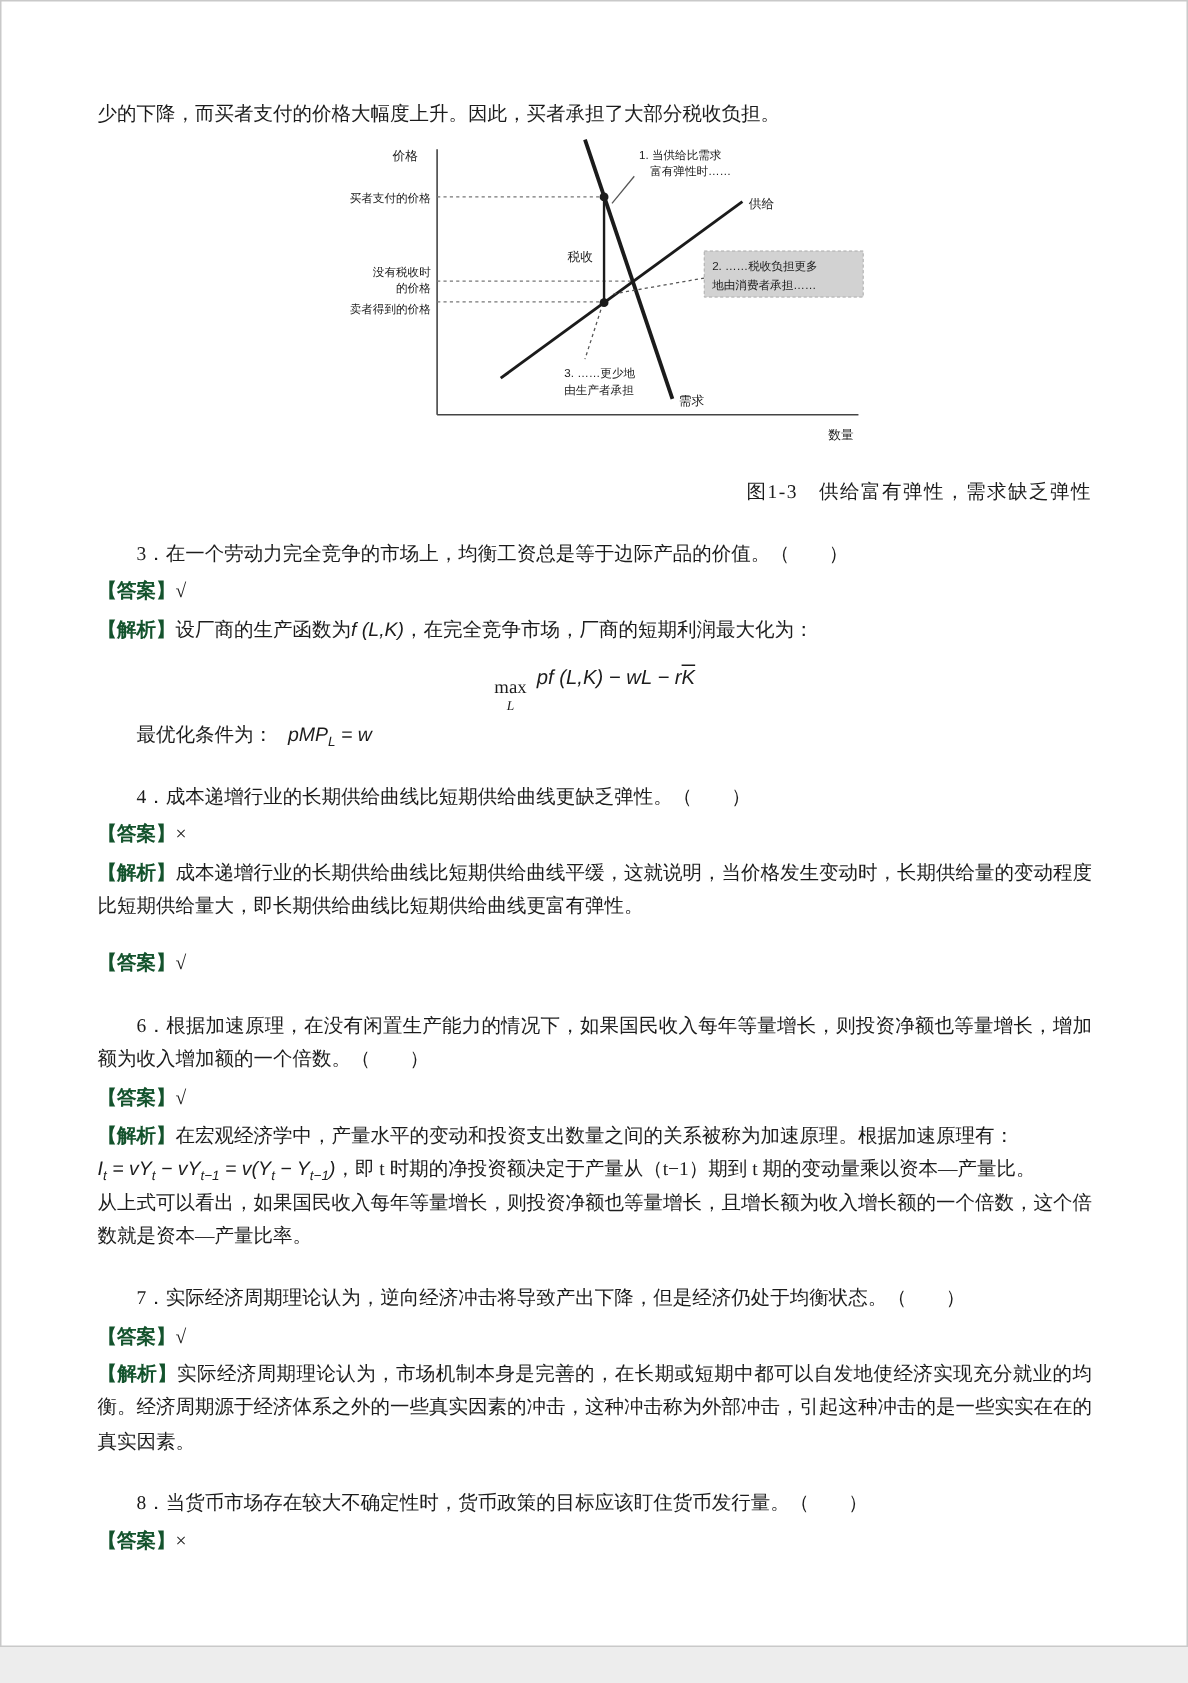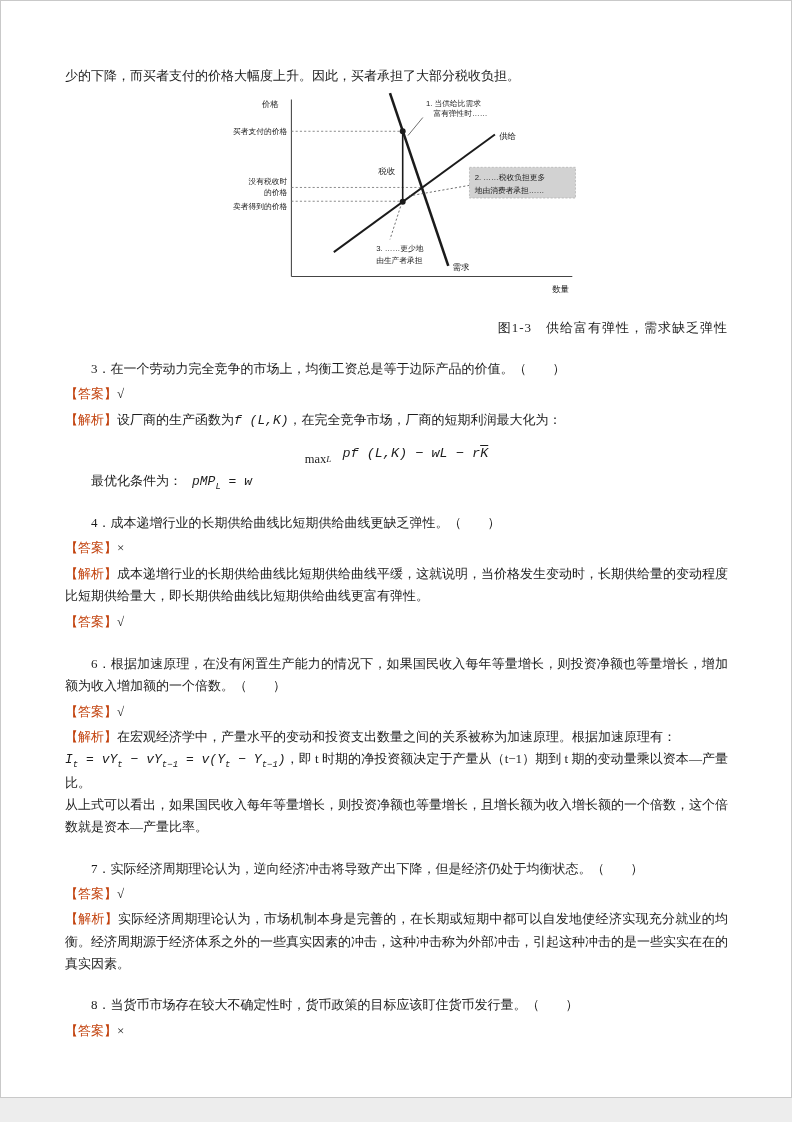--- a/index.html
+++ b/index.html
@@ -6,35 +6,35 @@
   html,body { background:#ededed; }
   body { font-family:"Liberation Serif","DejaVu Serif",serif; }
   .page {
     position:relative; width:792px; height:1098px; margin:0 auto;
     background:#ffffff; border:1px solid #c9c9c9;
     padding:64px 63px 40px 64px; overflow:hidden;
     color:#1c1c1c; font-size:13px; line-height:1.72;
   }
   .para { text-align:justify; }
   .question { text-indent:2em; margin-top:19px; }
-  .label-blue { color:#c2410c; font-weight:normal; }
+  .label-blue { color:#14532d; font-weight:bold; }
   .answer-line { margin-top:3px; }
   .analysis { margin-top:3px; }
   .figure-wrap { text-align:center; margin:4px 0 0 22px; }
   .fig-caption { text-align:right; font-weight:normal; margin:6px 0 0 -22px; letter-spacing:1px; }
   .formula-display { text-align:center; margin:9px 0 4px; font-size:13.5px; }
   .indent { text-indent:2em; }
-  .mi { font-style:italic; font-family:Liberation Mono, monospace; }
+  .mi { font-style:italic; font-family:Liberation Sans, sans-serif; }
   .kbar { text-decoration:overline; }
   .optimal-math { margin-left:10px; }
-  .limop { display:inline-flex; flex-direction:row; align-items:center; vertical-align:-6px; line-height:1; margin-right:3px; }
+  .limop { display:inline-flex; flex-direction:column; align-items:center; vertical-align:-6px; line-height:1; margin-right:3px; }
   .limop-top { font-style:normal; font-size:12.5px; }
   .limop-sub { font-style:italic; font-size:9px; margin-top:1px; }
   sub { font-size:9px; line-height:0; }
-  .qblock { margin-top:4px; }
+  .qblock { margin-top:16px; }
   
   svg .axis { stroke:#444; stroke-width:1; }
   svg .curve { stroke:#1b1b1b; stroke-width:1.8; fill:none; }
   svg .thick { stroke-width:2.4; }
   svg .dotted { stroke:#777; stroke-width:0.8; stroke-dasharray:2,2; }
   svg .wedge { stroke:#1b1b1b; stroke-width:1.5; }
   svg .leader { stroke:#555; stroke-width:0.8; fill:none; }
   svg .dashedleader { stroke-dasharray:2,2; }
   svg .annbox { fill:#d2d2d2; stroke:#a8a8a8; stroke-width:0.6; stroke-dasharray:2,1.5; }
   svg text { font-family:"Liberation Sans","DejaVu Sans",sans-serif; font-size:8px; fill:#1b1b1b; }

